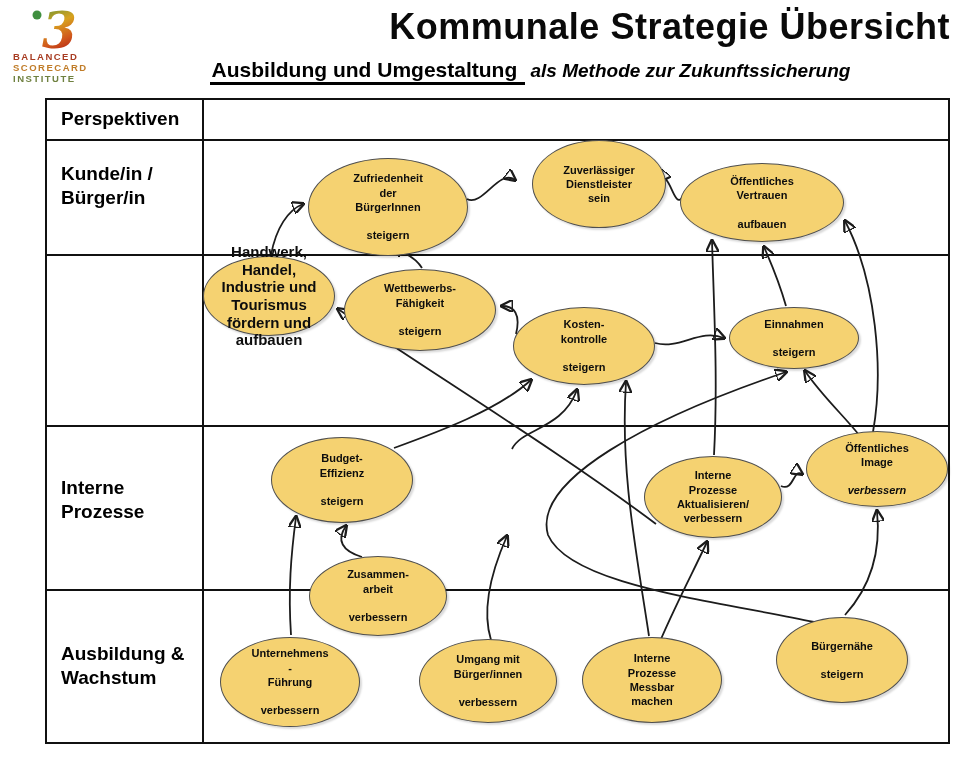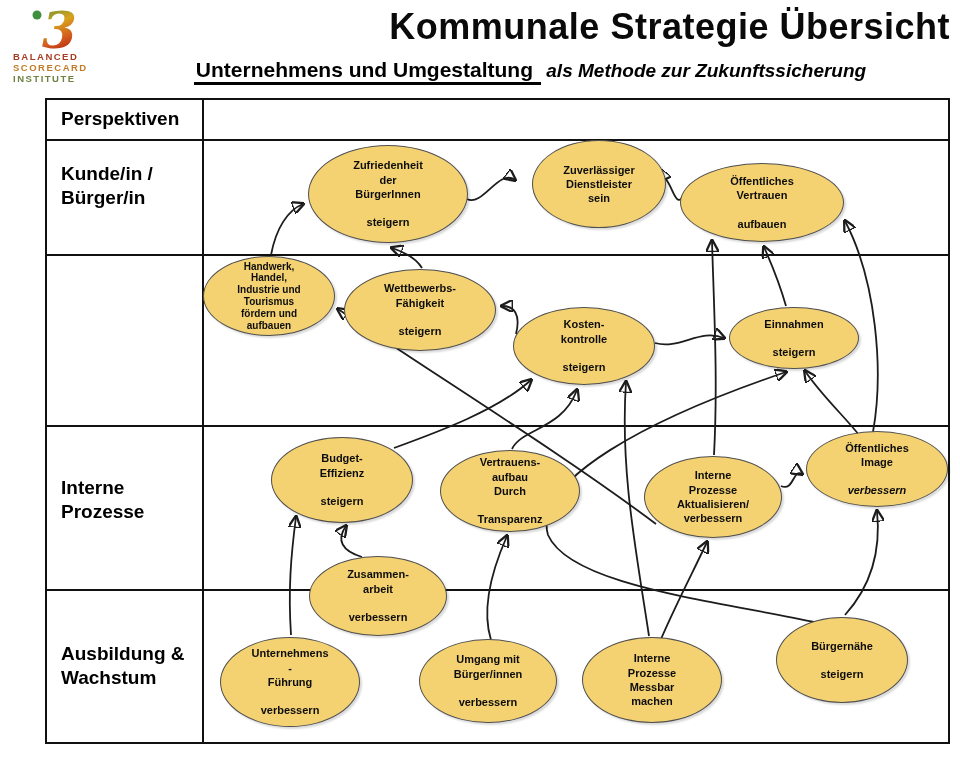--- a/index.html
+++ b/index.html
@@ -22,21 +22,21 @@
   .hline{position:absolute;left:0;right:0;height:2px;background:#111;}
   .rowlab{position:absolute;left:14px;width:138px;font-size:19px;font-weight:bold;
           color:#000;white-space:pre-line;line-height:1.25;}
 
   
   .node{position:absolute;border-radius:50%;background:#F5D271;border:1.5px solid #4f4f4f;
         display:flex;align-items:center;justify-content:center;text-align:center;
         font-weight:bold;font-size:11px;line-height:1.3;color:#0d0d0d;
         white-space:pre-line;z-index:3;box-sizing:border-box;
         box-shadow:2px 2px 2px rgba(0,0,0,0.15);}
-  .node.small{font-size:10px;line-height:1.18;}
+  .node.small{font-size:15px;line-height:1.18;}
   .node .it{font-style:italic;display:block;margin-top:13px;}
 
   
   svg.wires{position:absolute;left:0;top:0;z-index:2;}
   svg.wires path{fill:none;stroke:#1c1c1c;stroke-width:1.8px;}
 </style>
 </head>
 <body>
 
 <div class="stage">
@@ -51,21 +51,21 @@
       </linearGradient>
     </defs>
     <circle cx="31" cy="13" r="4.5" fill="#3f8f3f"></circle>
     <text x="36" y="46" font-size="50" font-style="italic" font-weight="bold" font-family="DejaVu Serif, serif" fill="url(#lg3)">3</text>
     <text x="7" y="58" font-size="9.5" letter-spacing="1.5" font-weight="bold" fill="#a83c22">BALANCED</text>
     <text x="7" y="69" font-size="9.5" letter-spacing="1.5" font-weight="bold" fill="#c07c28">SCORECARD</text>
     <text x="7" y="80" font-size="9.5" letter-spacing="1.5" font-weight="bold" fill="#6f8140">INSTITUTE</text>
   </svg>
 
   <div class="title">Kommunale Strategie Übersicht</div>
-  <div class="subtitle"><span class="u">Unternehmens und Umgestaltung</span><span class="r"> </span><span class="r">als Methode zur Zukunftssicherung</span></div>
+  <div class="subtitle"><span class="u">Ausbildung und Umgestaltung</span><span class="r"> </span><span class="r">als Methode zur Zukunftssicherung</span></div>
 
   <div class="board">
     <div class="vline"></div>
     <div class="hline" style="top:39px"></div>
     <div class="hline" style="top:154px"></div>
     <div class="hline" style="top:325px"></div>
     <div class="hline" style="top:489px"></div>
 
     <div class="rowlab" style="top:62px">Kunde/in /
 Bürger/in</div>
@@ -98,21 +98,21 @@
     <path d="M 781,486 C 794,492 793,468 802,474" marker-end="url(#ah)"></path>
     <path d="M 814,622 C 710,600 570,585 548,535 C 532,480 650,418 786,372" marker-end="url(#ah)"></path>
     <path d="M 845,615 C 872,585 881,550 877,511" marker-end="url(#ah)"></path>
     <path d="M 291,635 C 288,590 291,555 296,517" marker-end="url(#ah)"></path>
     <path d="M 362,557 C 342,551 336,540 346,526" marker-end="url(#ah)"></path>
     <path d="M 491,640 C 481,608 492,570 507,536" marker-end="url(#ah)"></path>
     <path d="M 661,639 C 678,600 694,570 707,542" marker-end="url(#ah)"></path>
     <path d="M 656,524 C 560,452 430,372 338,309" marker-end="url(#ah)"></path>
   </svg>
 
-  <div class="node" style="left:308px;top:145px;width:160px;height:98px"><span>Zufriedenheit
+  <div class="node" style="left:308px;top:158px;width:160px;height:98px"><span>Zufriedenheit
 der
 BürgerInnen
 
 steigern</span></div>
   <div class="node" style="left:532px;top:140px;width:134px;height:88px"><span>Zuverlässiger
 Dienstleister
 sein</span></div>
   <div class="node" style="left:680px;top:163px;width:164px;height:79px"><span>Öffentliches
 Vertrauen
 
@@ -131,25 +131,20 @@
 kontrolle
 
 steigern</span></div>
   <div class="node" style="left:729px;top:307px;width:130px;height:62px"><span>Einnahmen
 
 steigern</span></div>
   <div class="node" style="left:271px;top:437px;width:142px;height:86px"><span>Budget-
 Effizienz
 
 steigern</span></div>
-  <div class="node" style="left:440px;top:450px;width:140px;height:82px"><span>Vertrauens-
-aufbau
-Durch
-
-Transparenz</span></div>
   <div class="node" style="left:644px;top:456px;width:138px;height:82px"><span>Interne
 Prozesse
 Aktualisieren/
 verbessern</span></div>
   <div class="node" style="left:806px;top:431px;width:142px;height:76px"><span><span>Öffentliches
 Image</span><span class="it">verbessern</span></span></div>
   <div class="node" style="left:309px;top:556px;width:138px;height:80px"><span>Zusammen-
 arbeit
 
 verbessern</span></div>

